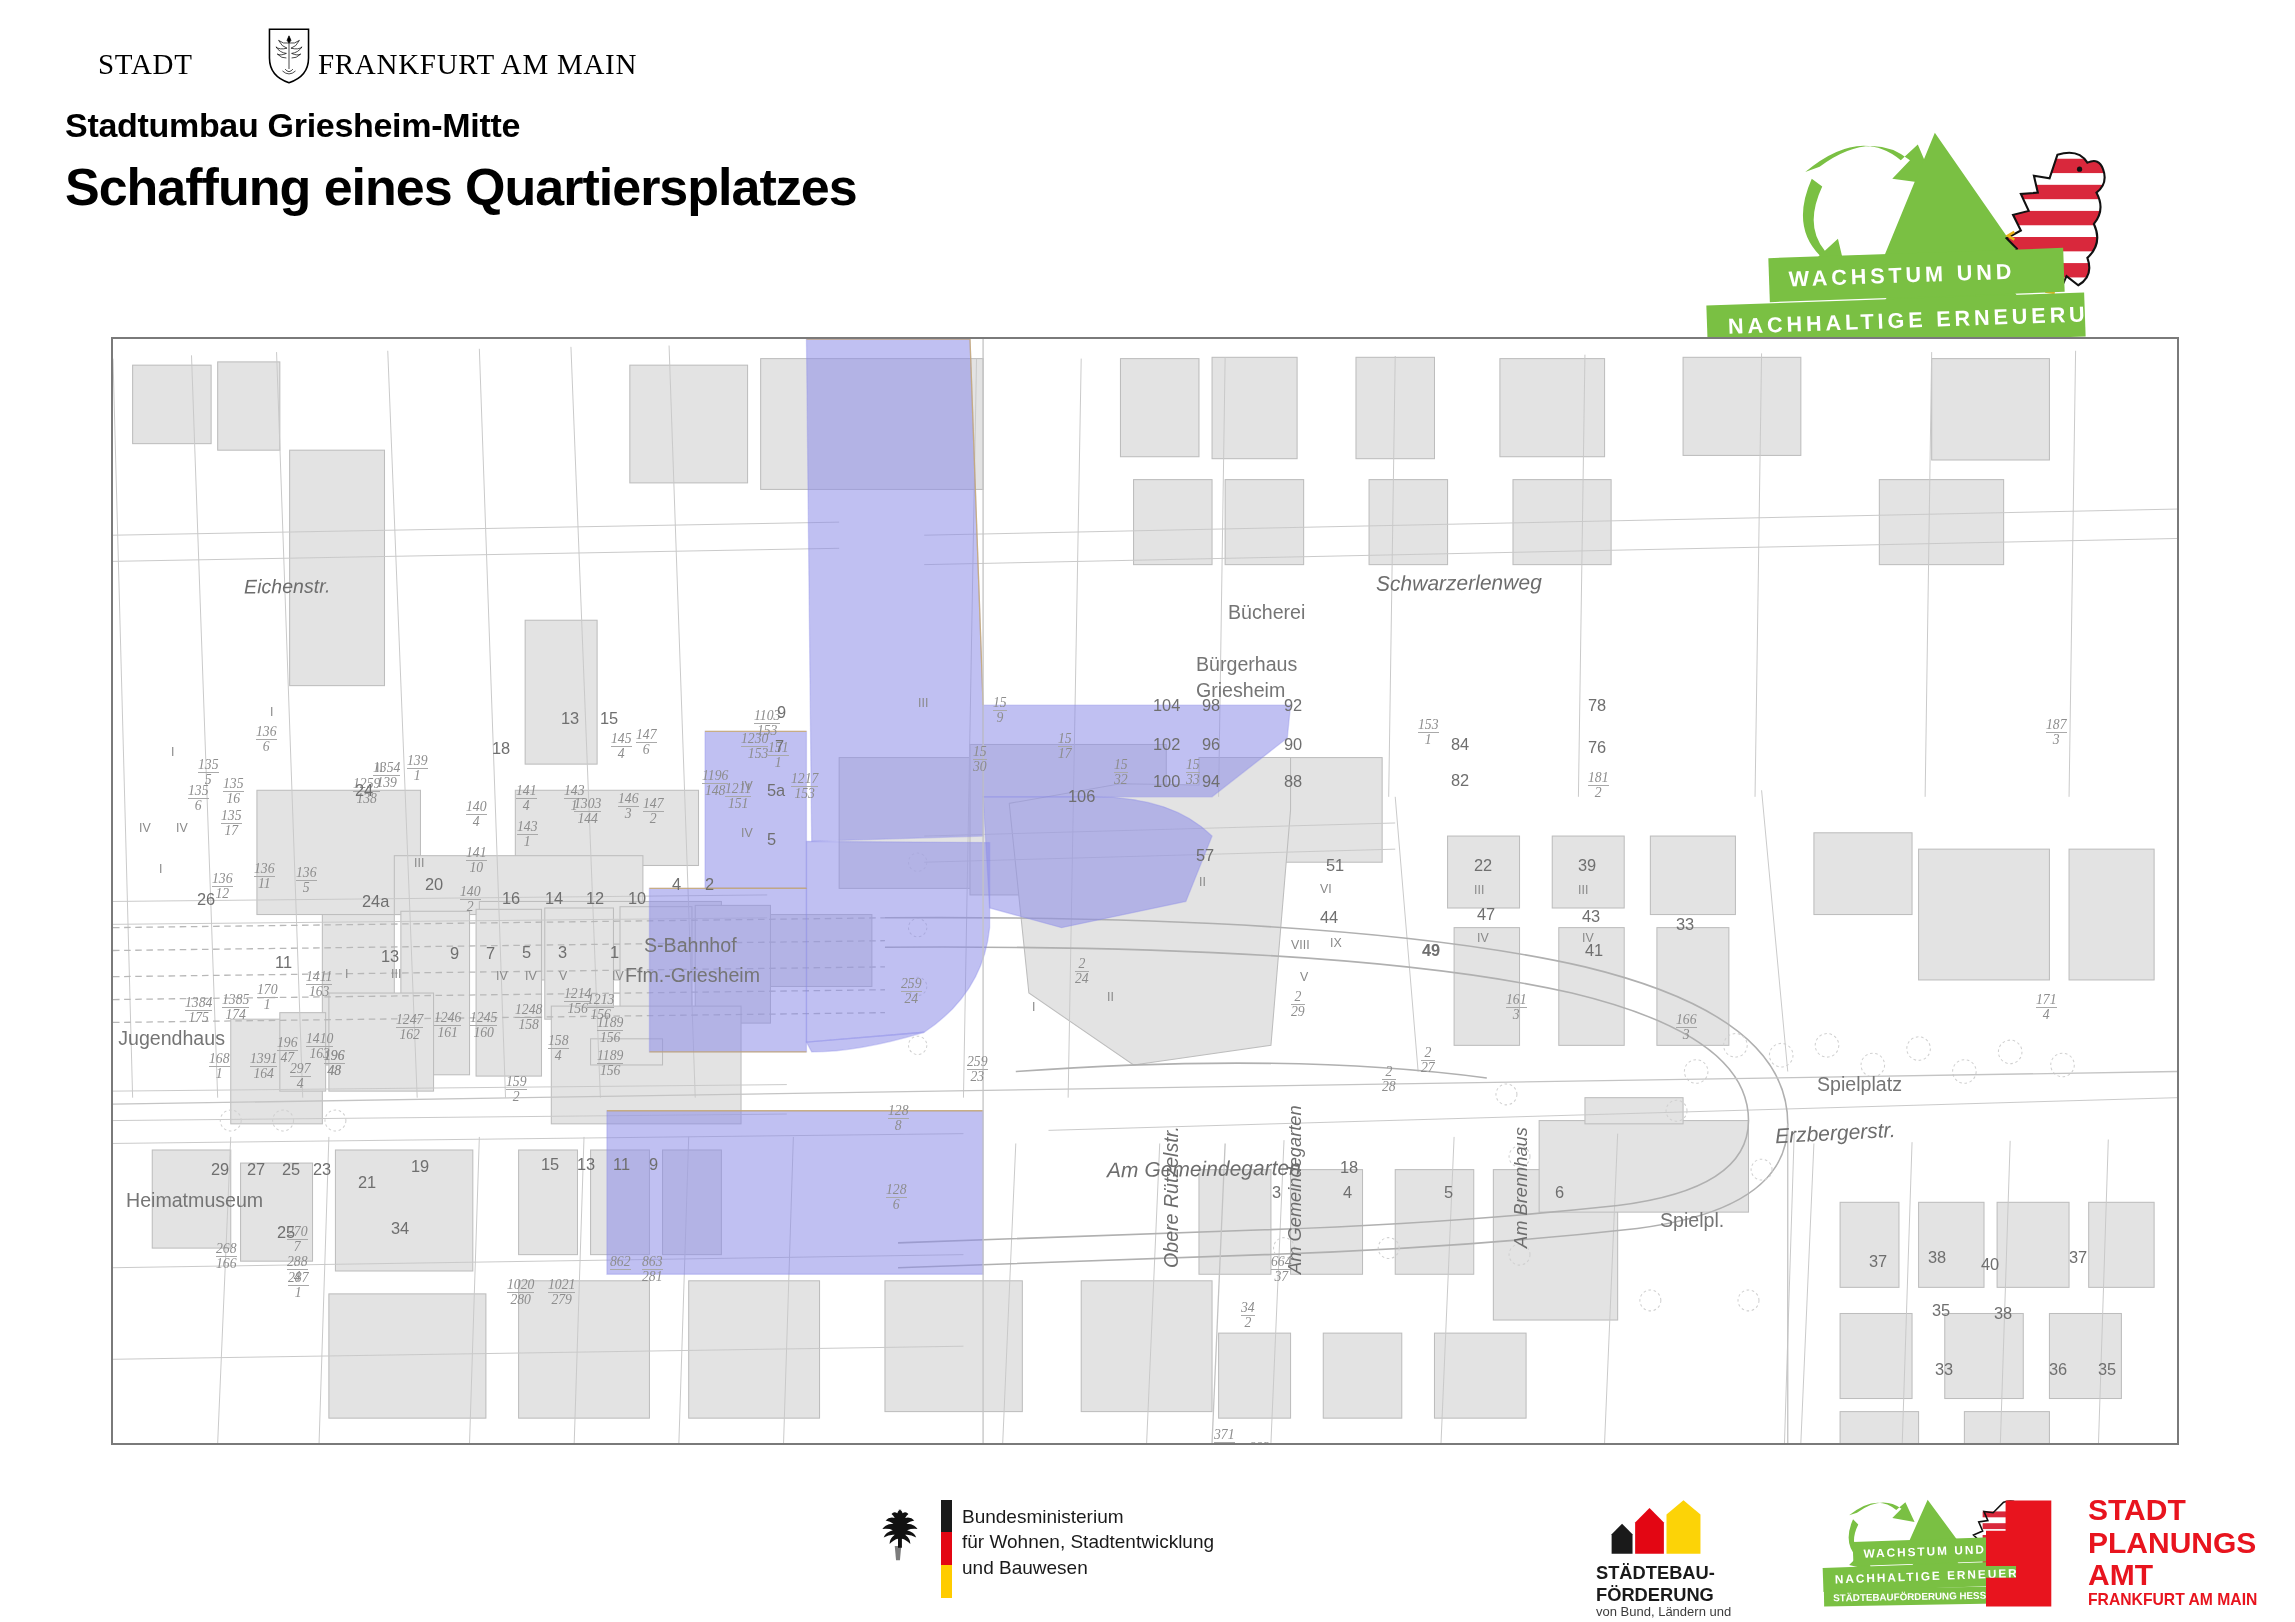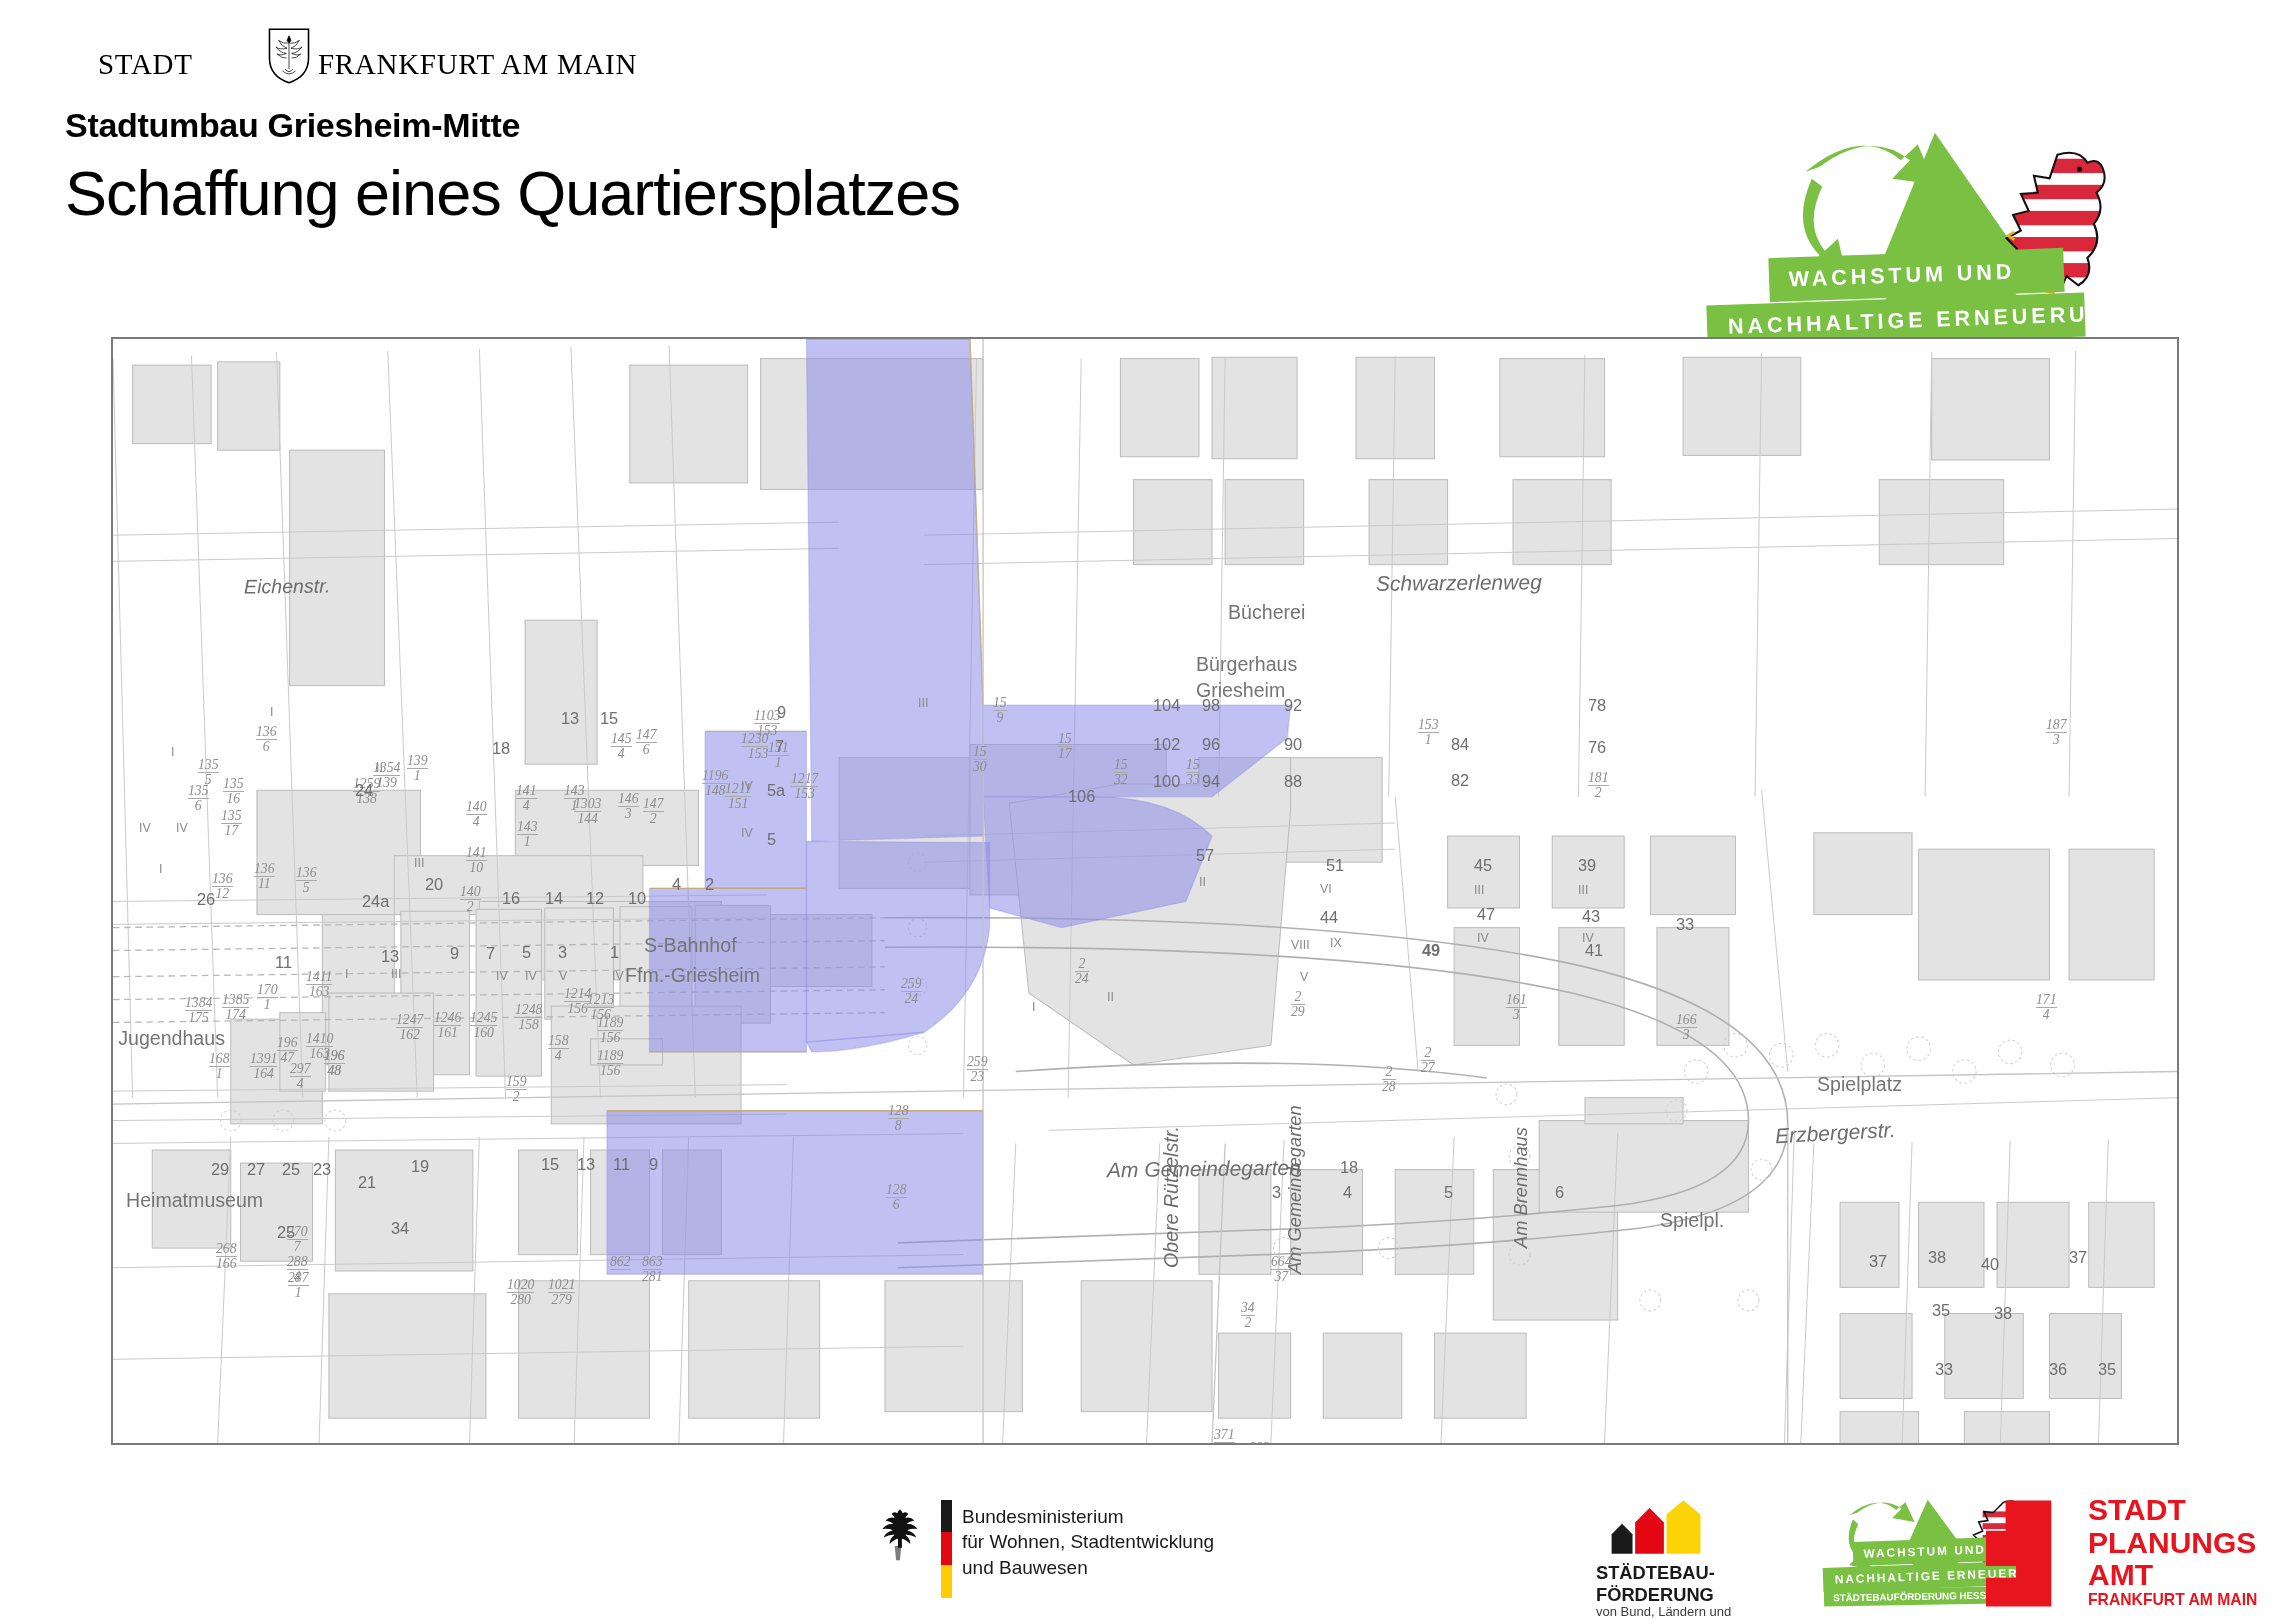--- a/index.html
+++ b/index.html
@@ -9,21 +9,21 @@
   
   #city-logo{position:absolute;left:98px;top:34px;width:419px;height:52px;}
   #city-logo .crest{position:absolute;left:170px;top:-6.5px;width:42px;height:56px;}
   #city-logo .lbl{position:absolute;left:0;top:14.4px;font-family:"Liberation Serif",serif;
       font-size:29px;letter-spacing:0.7px;white-space:nowrap;}
   #city-logo .lbl2{position:absolute;left:220px;top:14.4px;font-family:"Liberation Serif",serif;
       font-size:29px;letter-spacing:0.7px;white-space:nowrap;}
 
   #subtitle{position:absolute;left:65px;top:106px;font-size:34px;font-weight:bold;
       letter-spacing:-0.3px;white-space:nowrap;}
-  #maintitle{position:absolute;left:65px;top:157px;font-size:63px;font-weight:normal;
+  #maintitle{position:absolute;left:65px;top:157px;font-size:52px;font-weight:bold;
       letter-spacing:-1px;white-space:nowrap;}
 
   
   #hessen-logo{position:absolute;left:1707px;top:121px;width:419px;height:275px;}
   .gl-green{fill:#7ac043;}
   #hessen-logo .band{position:absolute;background:#7ac043;color:#fff;display:flex;
       align-items:center;white-space:nowrap;font-weight:bold;}
   #hessen-logo .b1{left:62px;top:132px;width:275px;height:44px;font-size:21.6px;
       letter-spacing:3.9px;padding-left:19.6px;transform:rotate(-2.0deg);}
   #hessen-logo .b2{left:0px;top:178px;width:357px;height:44px;font-size:21.6px;
@@ -462,21 +462,21 @@
       <div class="hnum" style="left: 497px; top: 604px;">1</div>
       <div class="hnum" style="left: 654px; top: 442px;">5a</div>
       <div class="hnum" style="left: 662px; top: 398px;">7</div>
       <div class="hnum" style="left: 664px; top: 364px;">9</div>
       <div class="hnum" style="left: 654px; top: 491px;">5</div>
       <div class="hnum" style="left: 559px; top: 536px;">4</div>
       <div class="hnum" style="left: 592px; top: 536px;">2</div>
       <div class="hnum" style="left: 1083px; top: 507px;">57</div>
       <div class="hnum" style="left: 1213px; top: 517px;">51</div>
       <div class="hnum" style="left: 1207px; top: 569px;">44</div>
-      <div class="hnum" style="left: 1361px; top: 517px;">45</div>
+      <div class="hnum" style="left: 1361px; top: 517px;">22</div>
       <div class="hnum" style="left: 1465px; top: 517px;">39</div>
       <div class="hnum" style="left: 1364px; top: 566px;">47</div>
       <div class="hnum" style="left: 1309px; top: 602px; font-weight: bold;">49</div>
       <div class="hnum" style="left: 1469px; top: 568px;">43</div>
       <div class="hnum" style="left: 1472px; top: 602px;">41</div>
       <div class="hnum" style="left: 1563px; top: 576px;">33</div>
       <div class="hnum" style="left: 1040px; top: 357px;">104</div>
       <div class="hnum" style="left: 1089px; top: 357px;">98</div>
       <div class="hnum" style="left: 1171px; top: 357px;">92</div>
       <div class="hnum" style="left: 1475px; top: 357px;">78</div>

